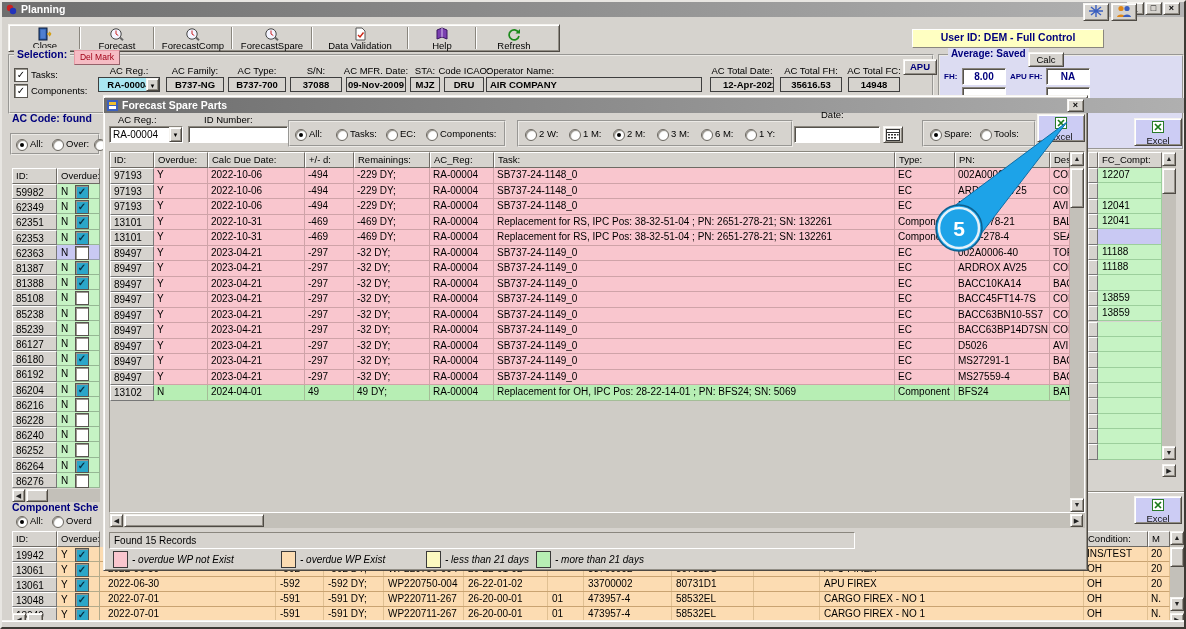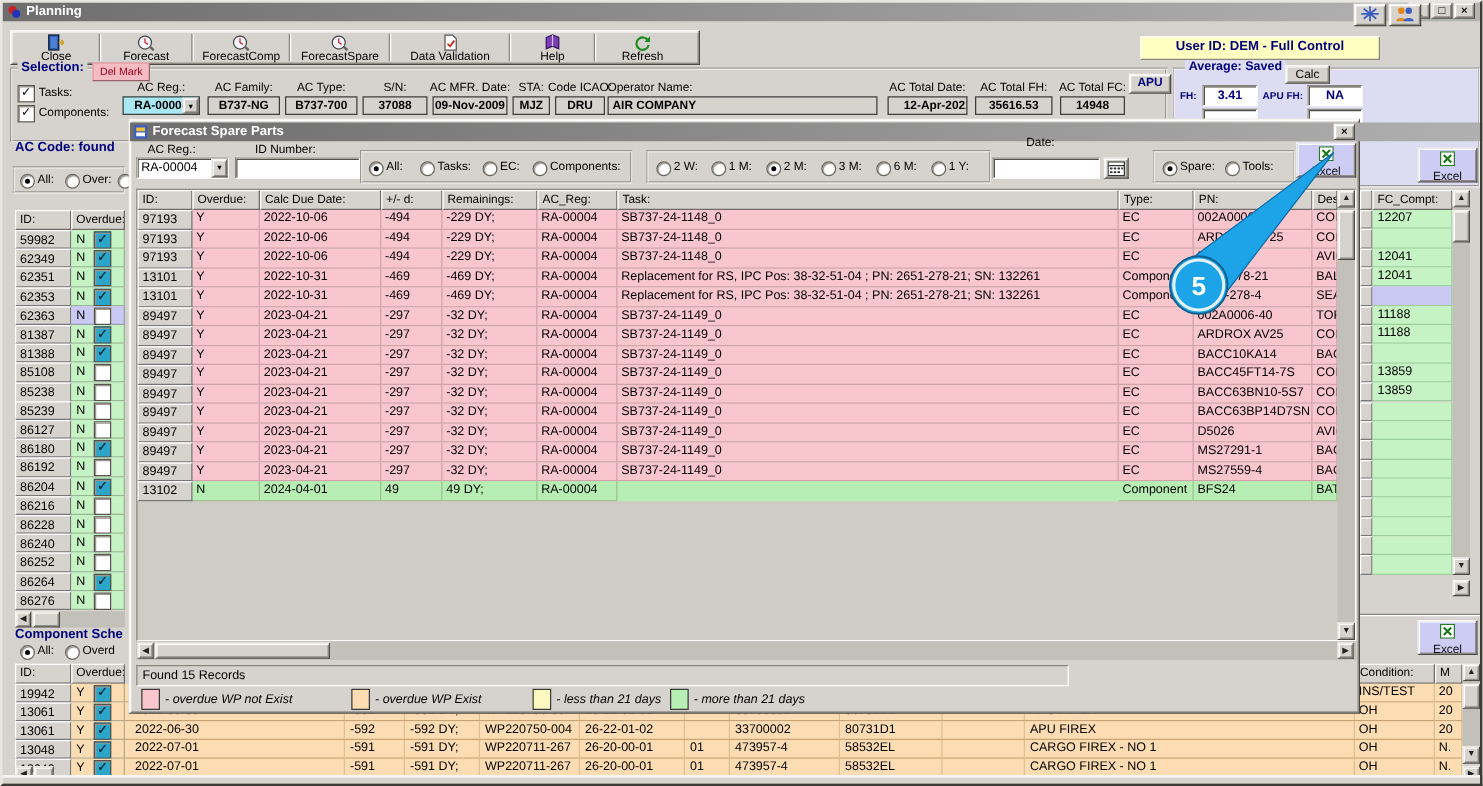--- a/index.html
+++ b/index.html
@@ -158,21 +158,21 @@
 
 <div class="abs groove" style="left:8px;top:54px;width:926px;height:60px"></div>
 <div class="abs navy" style="left:14px;top:48px;font-size:10.5px;background:#d6d3ce;padding:0 3px">Selection:</div>
 <div class="abs" style="left:74px;top:50px;width:46px;height:15px;background:#f6bcc4;border:1px outset #e89aa6;color:#a00016;font-size:8.5px;text-align:center;line-height:13px;box-sizing:border-box">Del Mark</div>
 
 <div class="abs groove avgpanel" style="left:938px;top:54px;width:246px;height:96px"></div>
 <div class="abs raised navy" style="left:903px;top:59px;width:34px;height:16px;text-align:center;line-height:14px;font-size:9.5px">APU</div>
 <div class="abs navy" style="left:948px;top:48px;font-size:10px;background:#dcdcf2;padding:0 3px">Average: Saved</div>
 <div class="abs raised" style="left:1028px;top:52px;width:36px;height:15px;text-align:center;line-height:13px;font-size:9.5px">Calc</div>
 <div class="abs navy" style="left:944px;top:72px;font-size:8px">FH:</div>
-<div class="abs sunk navy" style="left:962px;top:68px;width:44px;height:17px;text-align:center;line-height:15px">3.41</div>
+<div class="abs sunk navy" style="left:962px;top:68px;width:44px;height:17px;text-align:center;line-height:15px">8.00</div>
 <div class="abs navy" style="left:1010px;top:72px;font-size:8px">APU FH:</div>
 <div class="abs sunk navy" style="left:1046px;top:68px;width:44px;height:17px;text-align:center;line-height:15px">NA</div>
 <div class="abs sunk" style="left:962px;top:87px;width:44px;height:17px"></div>
 <div class="abs sunk" style="left:1046px;top:87px;width:44px;height:17px"></div>
 
 <div class="abs navy" style="left:12px;top:112px;font-size:10.5px;white-space:nowrap">AC Code: found</div>
 <div class="abs navy" style="left:12px;top:501px;font-size:10.5px;white-space:nowrap">Component Sche</div>
 
 <div class="abs grooveV" style="left:1080px;top:112px;width:0;height:509px"></div>
 <div class="abs grooveH" style="left:1082px;top:491px;width:102px;height:0"></div>
@@ -416,20 +416,21 @@
         <div class="dcell" style="left: 845px; width: 95px;">MS27559-4</div>
         <div class="dcell" style="left: 940px; width: 20px;">BACKS</div>
       </div>
       <div class="abs greenrow" style="left: 0px; top: 233px; width: 960px; height: 15.5px;">
         <div class="dcell didcell" style="left: 0px; width: 44px;">13102</div>
         <div class="dcell" style="left: 44px; width: 54px;">N</div>
         <div class="dcell" style="left: 98px; width: 97px;">2024-04-01</div>
         <div class="dcell" style="left: 195px; width: 49px;">49</div>
         <div class="dcell" style="left: 244px; width: 76px;">49 DY;</div>
         <div class="dcell" style="left: 320px; width: 64px;">RA-00004</div>
+        <div class="dcell" style="left: 384px; width: 401px;">Replacement for OH, IPC Pos: 28-22-14-01  ; PN: BFS24; SN: 5069</div>
         <div class="dcell" style="left: 785px; width: 60px;">Component</div>
         <div class="dcell" style="left: 845px; width: 95px;">BFS24</div>
         <div class="dcell" style="left: 940px; width: 20px;">BATTEI</div>
       </div>
       <div class="abs track" style="left: 960px; top: 0px; width: 14px; height: 360px;">
         <div class="abs raised sbtn" style="left: 0px; top: 0px; width: 14px; height: 14px;">▲</div>
         <div class="abs raised" style="left: 0px; top: 16px; width: 14px; height: 40px;"></div>
         <div class="abs raised sbtn" style="left: 0px; top: 346px; width: 14px; height: 14px;">▼</div>
       </div>
     </div>

